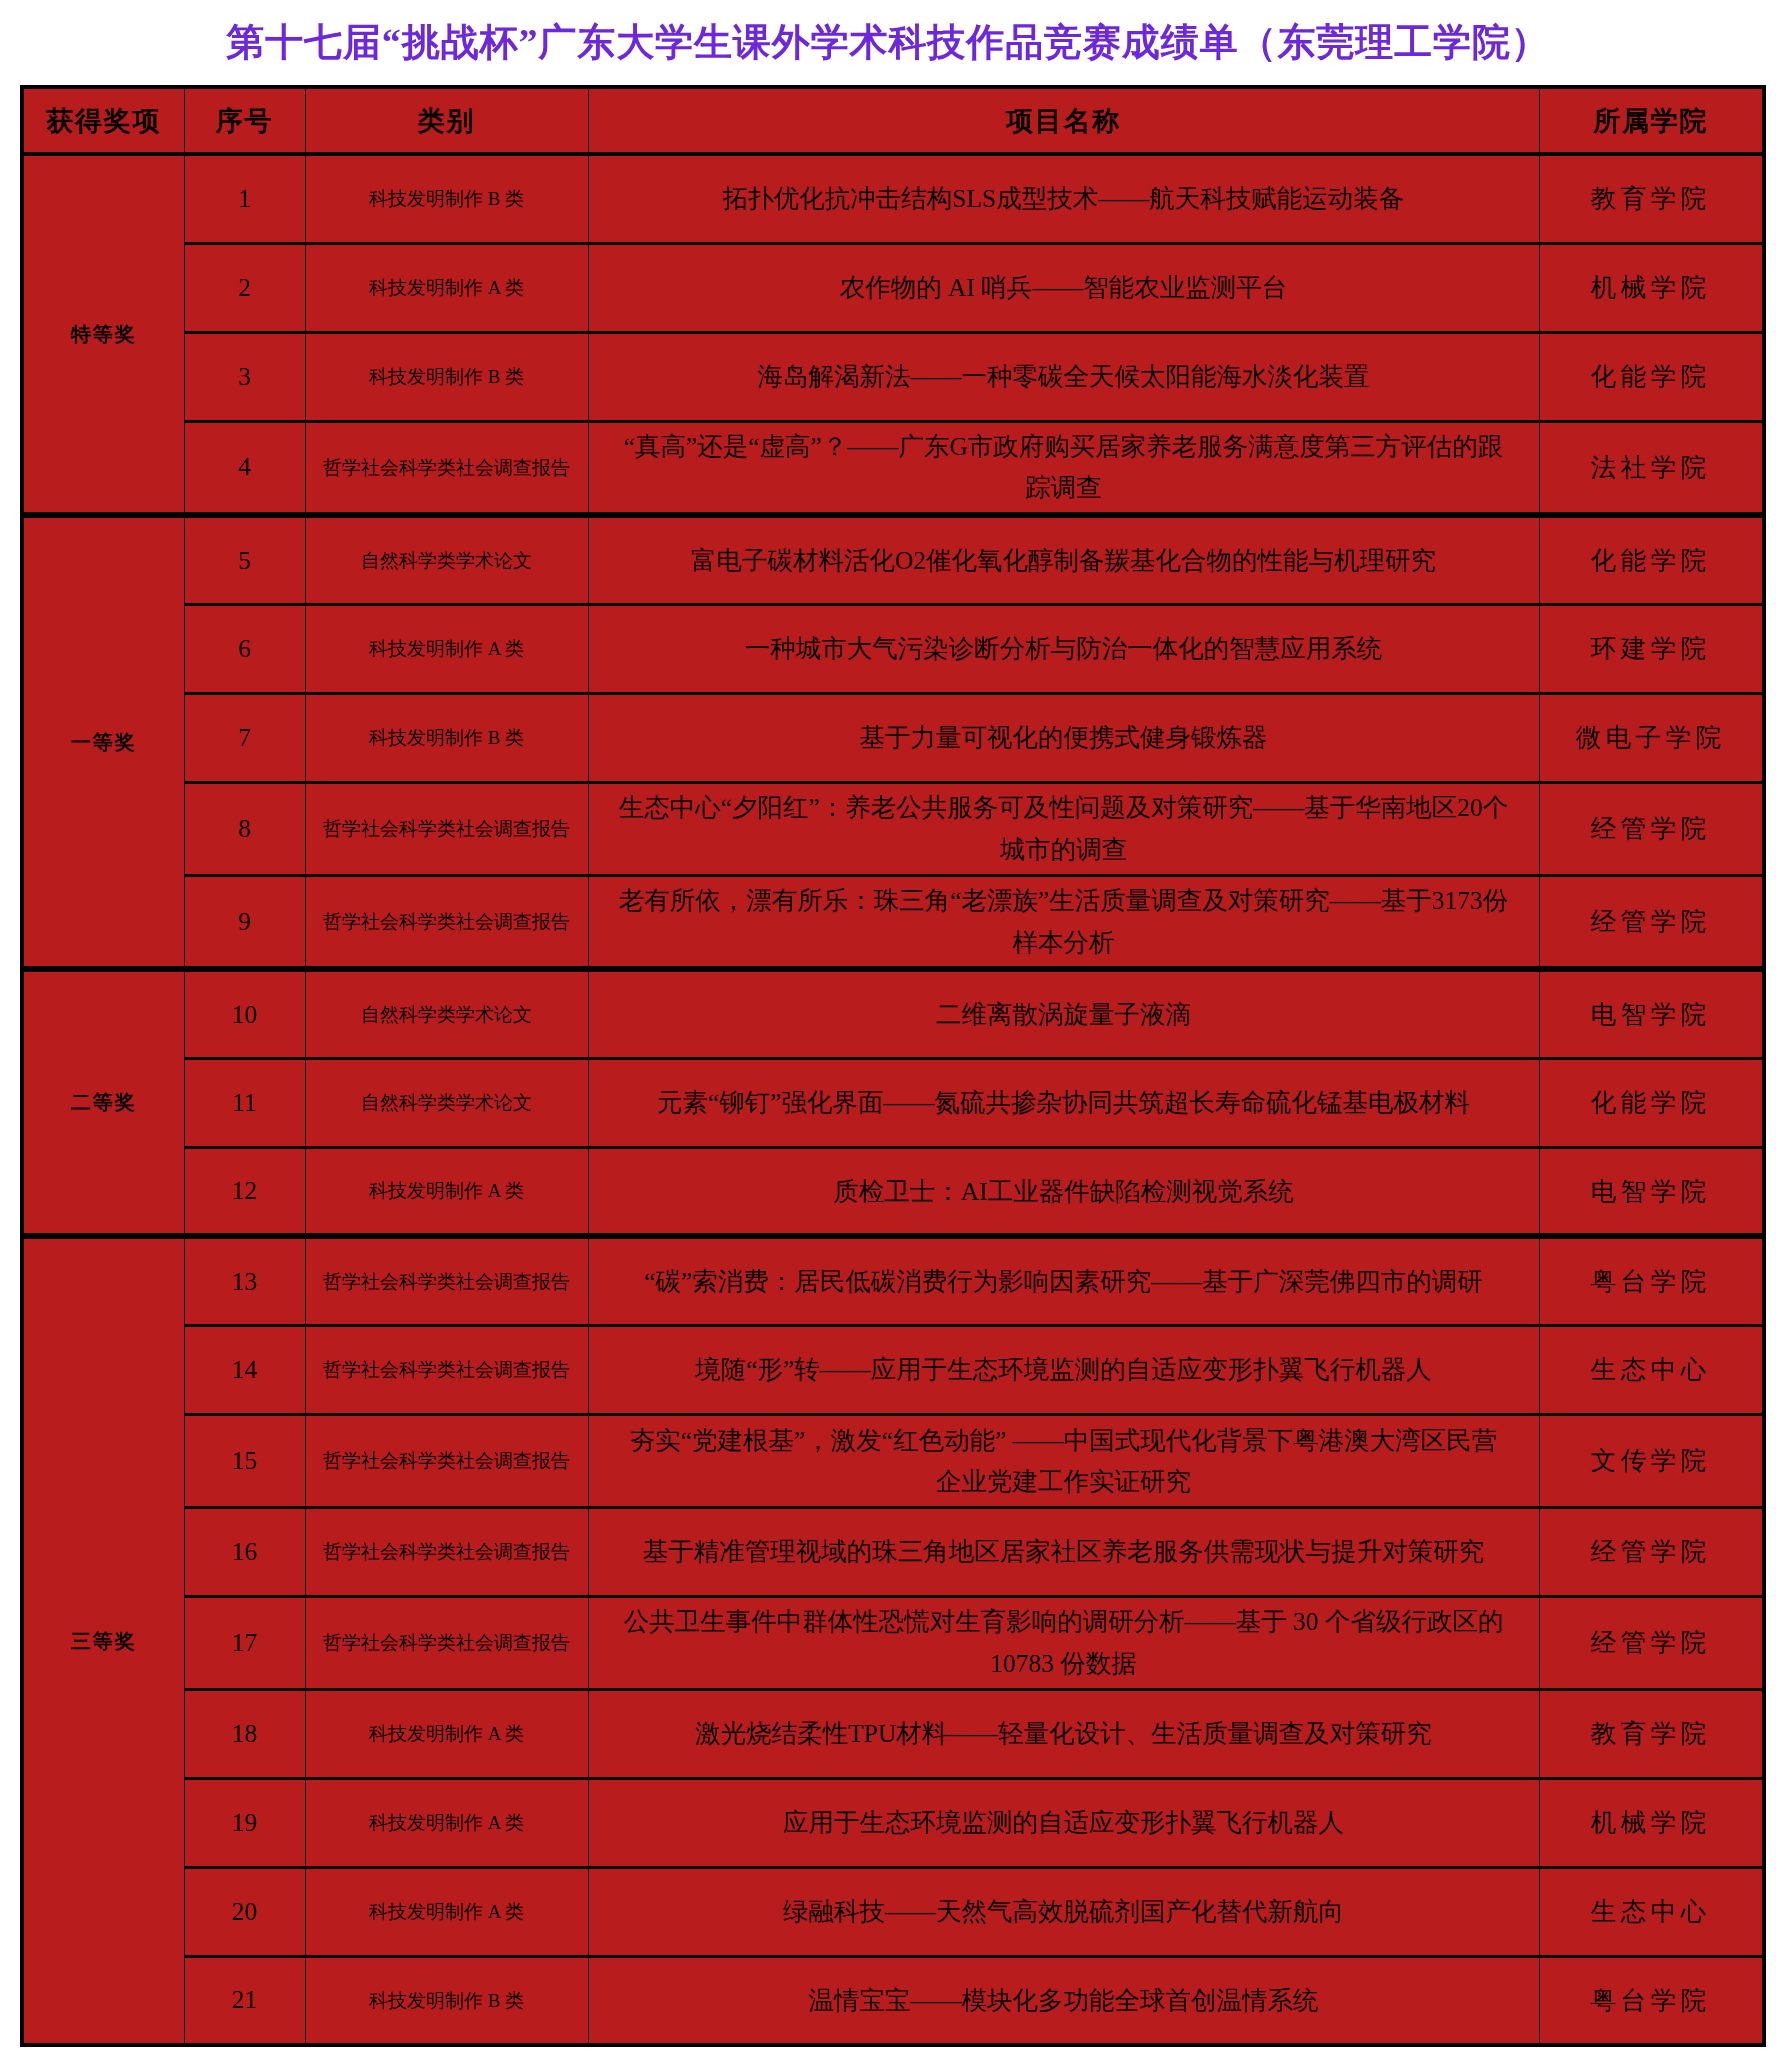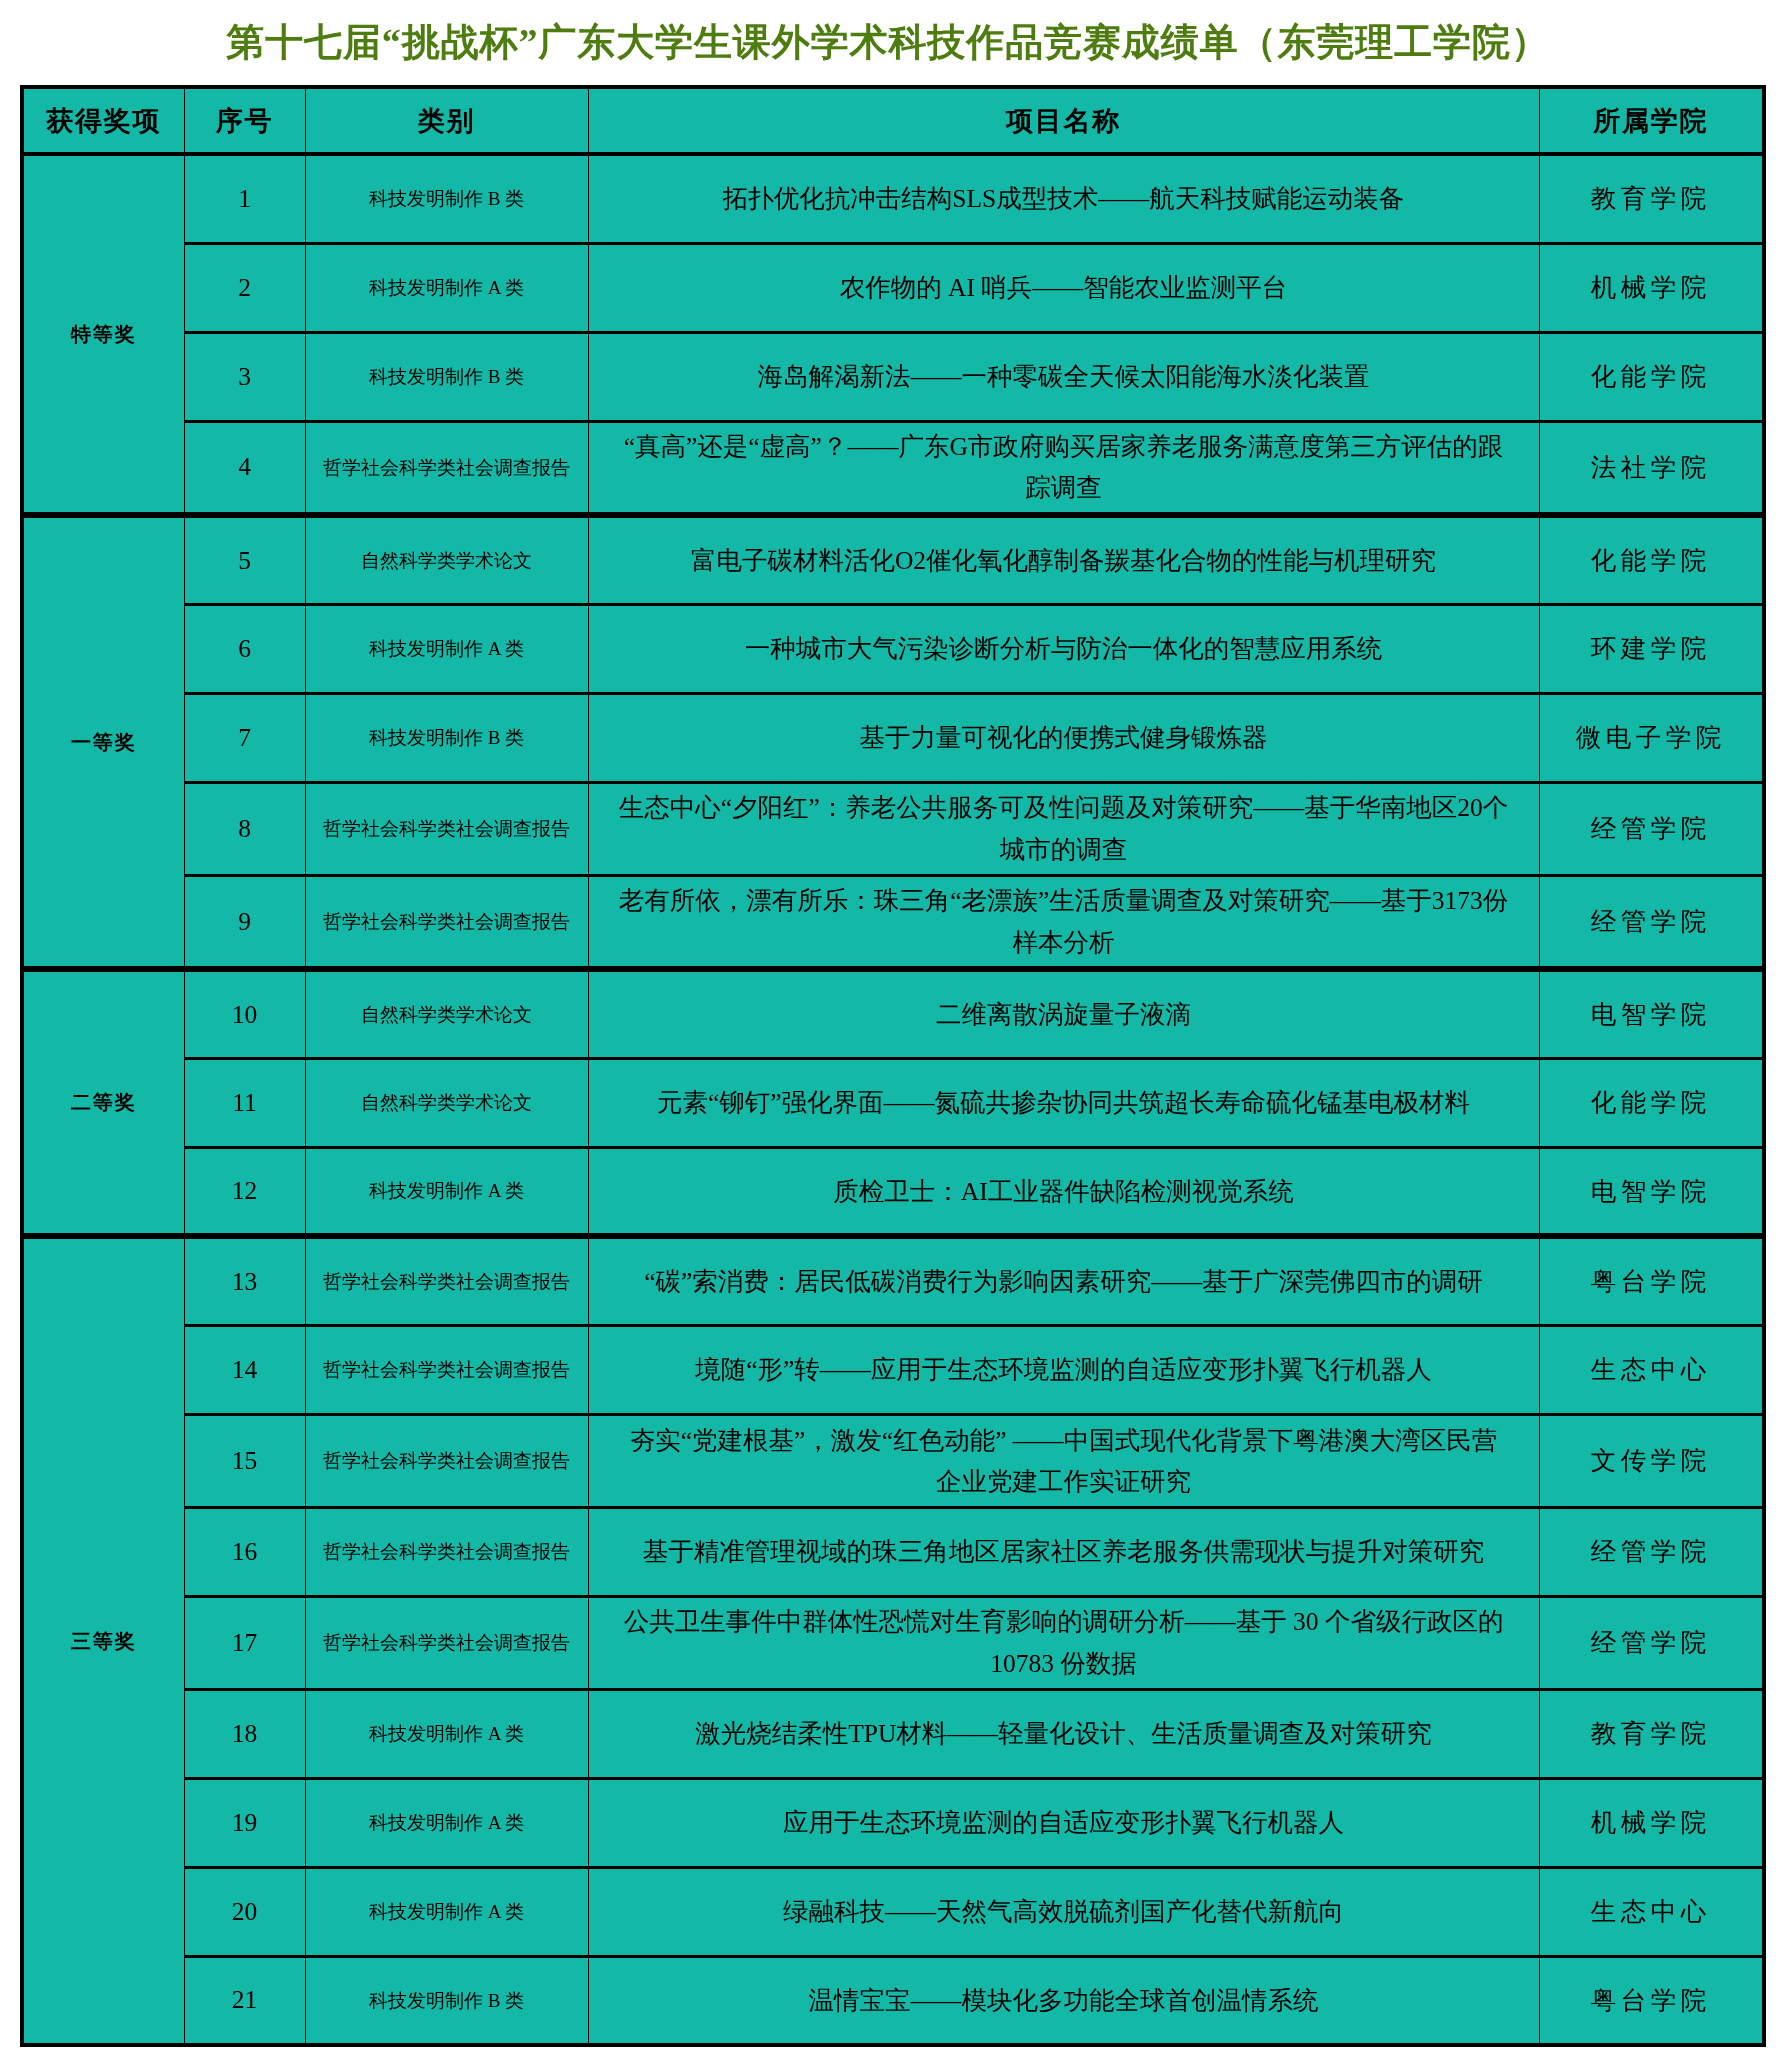--- a/index.html
+++ b/index.html
@@ -17,28 +17,28 @@
     overflow: hidden;
   }
   .doc-title {
     margin: 14.5px 0 0 0;
     text-align: center;
     font-family: "Liberation Serif", serif;
     font-weight: bold;
     font-size: 38px;
     line-height: 1.45;
     letter-spacing: 0.9px;
-    color: #4d7c0f;
+    color: #6d28d9;
   }
   table.results {
     border-collapse: collapse;
     table-layout: fixed;
     width: 1741px;
     margin: 15.5px 0 0 20px;
-    background: #14b8a6;
+    background: #b91c1c;
     border: 4.5px solid #000;
   }
   col.c-award  { width: 162px; }
   col.c-no     { width: 121px; }
   col.c-cat    { width: 283px; }
   col.c-proj   { width: 951px; }
   col.c-coll   { width: 225px; }
 
   th, td {
     border: 1.8px solid #000;

